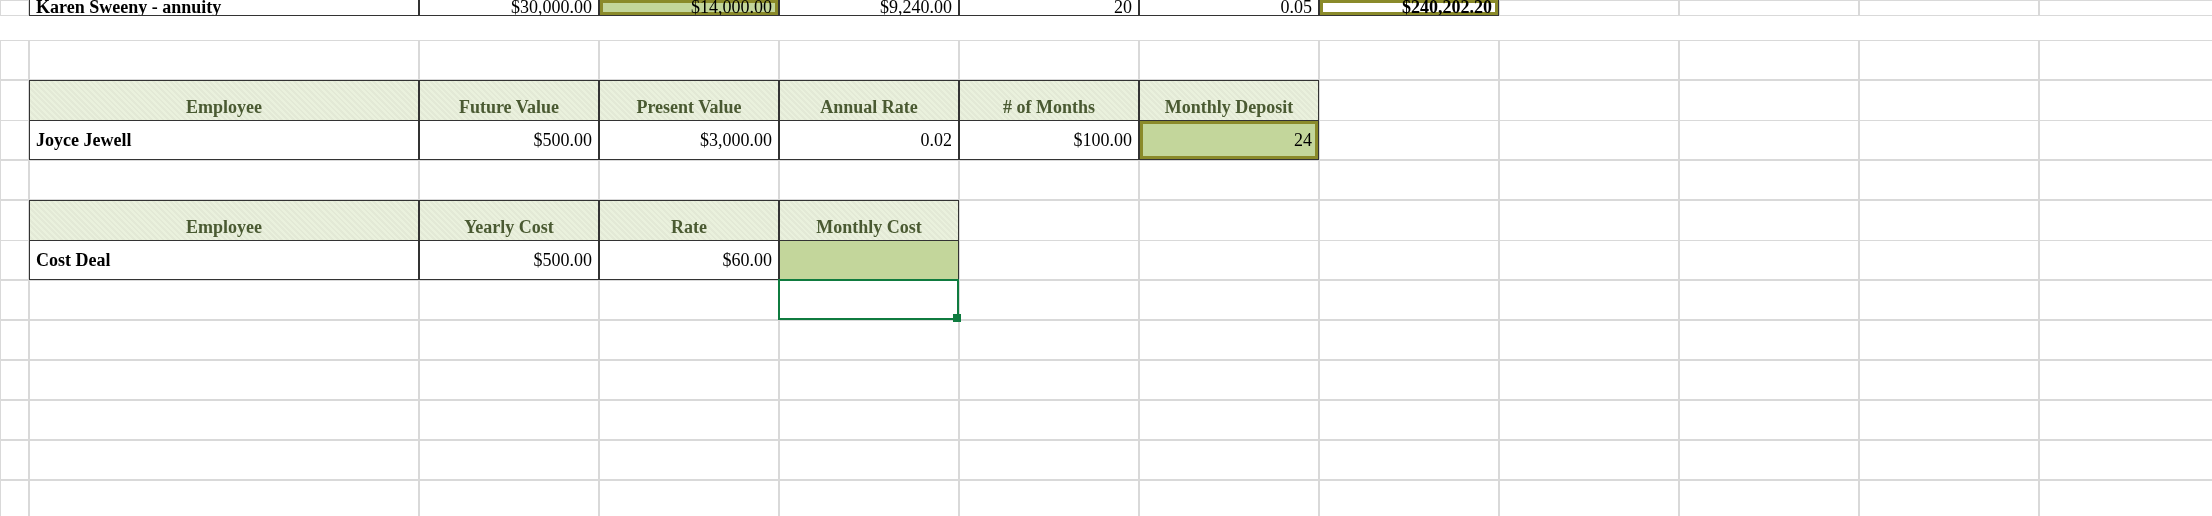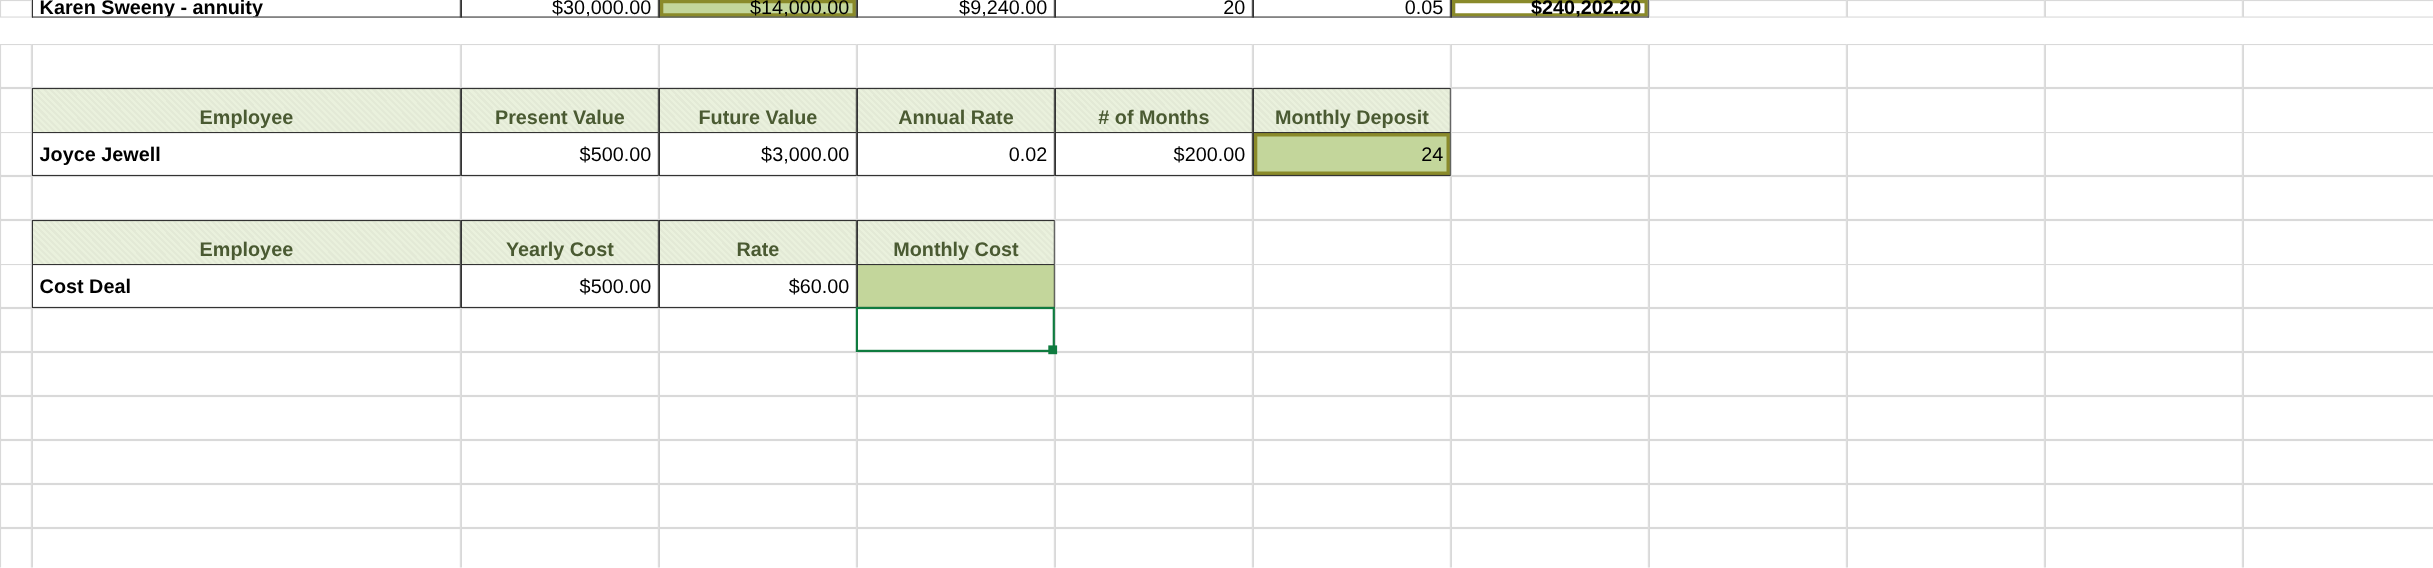--- a/index.html
+++ b/index.html
@@ -10,20 +10,21 @@
     font-size: 18px;
     background: #ffffff;
     width: 2212px;
     height: 516px;
     overflow: hidden;
   }
   .sheet {
     position: relative;
     width: 2212px;
     height: 516px;
+    font-family: Liberation Serif, serif;
   }
   .grid {
     display: grid;
     grid-template-columns: 29px 390px 180px 180px 180px 180px 180px 180px 180px 180px 180px 180px;
     grid-auto-rows: 40px;
     border-collapse: collapse;
   }
   .cell {
     border: 1px solid #d9d9d9;
     background: #ffffff;
@@ -87,37 +88,37 @@
     <div class="cell"></div>
     <div class="cell"></div>
     <div class="cell"></div>
     <div class="cell"></div>
     <div class="cell"></div>
     <div class="cell"></div>
     <div class="cell"></div>
 
     <div class="gutter" style="height:56px;"></div>
     <div class="cell hdr" style="height:56px;">Employee</div>
+    <div class="cell hdr" style="height:56px;">Future Value</div>
     <div class="cell hdr" style="height:56px;white-space:normal;">Present Value</div>
-    <div class="cell hdr" style="height:56px;">Future Value</div>
     <div class="cell hdr" style="height:56px;white-space:normal;">Annual Rate</div>
     <div class="cell hdr" style="height:56px;"># of Months</div>
     <div class="cell hdr" style="height:56px;white-space:normal;">Monthly Deposit</div>
     <div class="cell" style="height:56px;"></div>
     <div class="cell" style="height:56px;"></div>
     <div class="cell" style="height:56px;"></div>
     <div class="cell" style="height:56px;"></div>
     <div class="cell" style="height:56px;"></div>
 
     <div class="gutter"></div>
     <div class="cell data-left">Joyce Jewell</div>
     <div class="cell data-right">$500.00</div>
     <div class="cell data-right">$3,000.00</div>
     <div class="cell data-right">0.02</div>
-    <div class="cell data-right">$200.00</div>
+    <div class="cell data-right">$100.00</div>
     <div class="cell data-right outline-olive fill-olive">24</div>
     <div class="cell"></div>
     <div class="cell"></div>
     <div class="cell"></div>
     <div class="cell"></div>
     <div class="cell"></div>
 
     <div class="gutter"></div>
     <div class="cell"></div>
     <div class="cell"></div>

